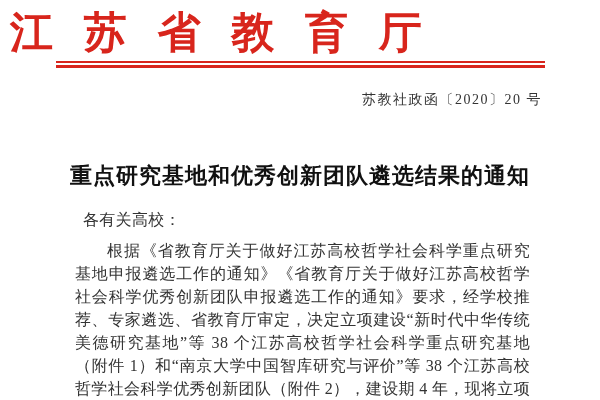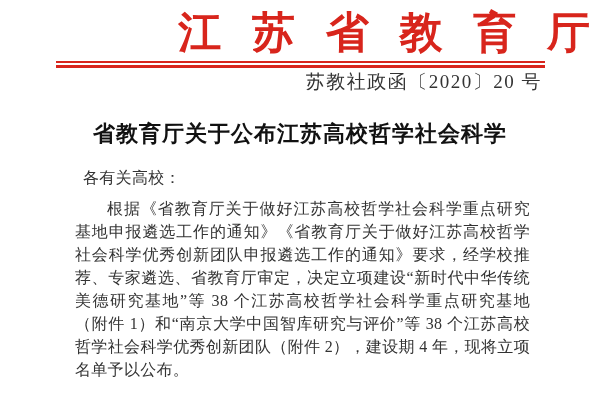--- a/index.html
+++ b/index.html
@@ -16,21 +16,21 @@
     height: 400px;
     margin: 0;
     background: var(--page-bg);
     overflow: hidden;
     font-family: "Liberation Serif", "DejaVu Serif", serif;
   }
   
   .org-name {
     margin-top: 8px;
     padding-left: 10px; 
-    text-align: right;
+    text-align: left;
     color: var(--accent-red);
     font-size: 43px;
     font-weight: 700;
     letter-spacing: 10px;
     line-height: 1.15;
     white-space: nowrap;
   }
   .rule-double {
     width: 489px;
     margin: 4px auto 0 56px;
@@ -41,24 +41,24 @@
   }
   .rule-gap {
     height: 2px;
     background: transparent;
   }
   .rule-thick {
     height: 3px;
     background: var(--accent-red);
   }
   .doc-number {
-    margin-top: 1px;
+    margin-top: 23px;
     padding-right: 58px;
     text-align: right;
-    font-size: 19px;
+    font-size: 14px;
     letter-spacing: 1.5px;
     color: var(--body-text);
   }
   
   .doc-title {
     margin: 25px 0 0 0;
     text-align: center;
     font-size: 22px;
     font-weight: 700;
     line-height: 28px;
@@ -93,21 +93,22 @@
 
   <div class="rule-double">
     <div class="rule-thin"></div>
     <div class="rule-gap"></div>
     <div class="rule-thick"></div>
   </div>
 
   <div class="doc-number">苏教社政函〔2020〕20 号</div>
 
   <h1 class="doc-title">
-    <span>省教育厅关于公布江苏高校哲学社会科学</span><br>
+    <br>
+    <span>重点研究基地和优秀创新团队遴选结果的通知</span>
   </h1>
 
   <div class="doc-body">
     <p class="salutation">各有关高校：</p>
     <p class="paragraph">根据《省教育厅关于做好江苏高校哲学社会科学重点研究基地申报遴选工作的通知》《省教育厅关于做好江苏高校哲学社会科学优秀创新团队申报遴选工作的通知》要求，经学校推荐、专家遴选、省教育厅审定，决定立项建设“新时代中华传统美德研究基地”等 38 个江苏高校哲学社会科学重点研究基地（附件 1）和“南京大学中国智库研究与评价”等 38 个江苏高校哲学社会科学优秀创新团队（附件 2），建设期 4 年，现将立项名单予以公布。</p>
   </div>
 
 </div>
 
 </body></html>

